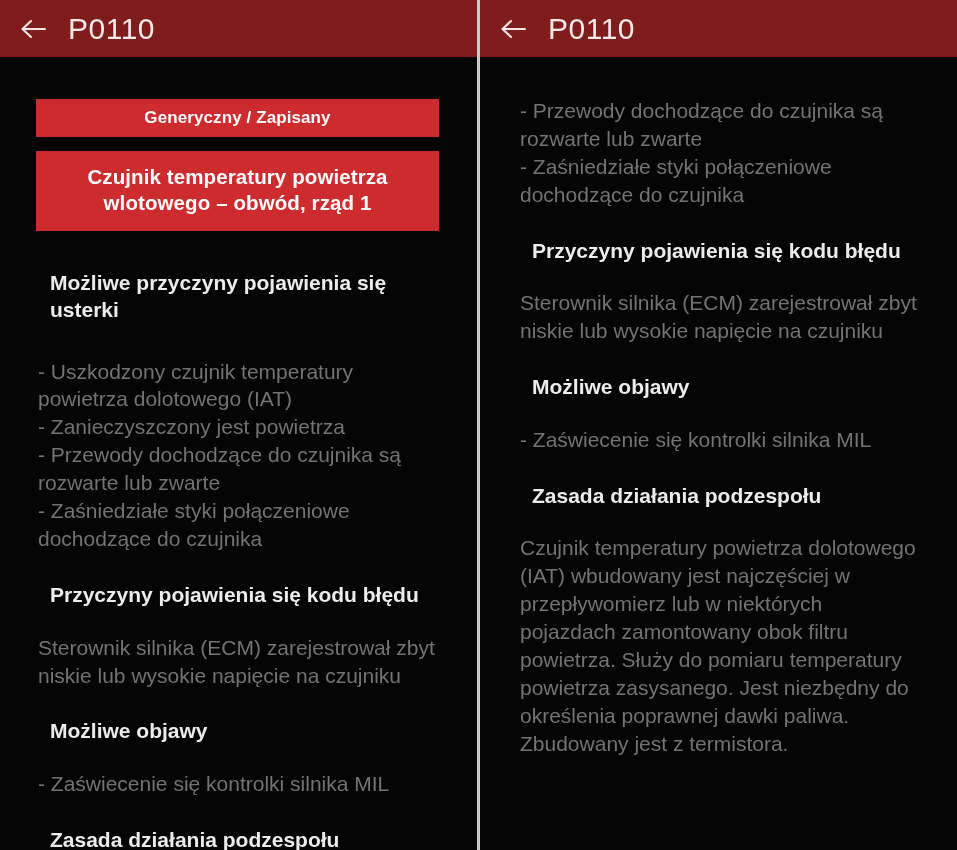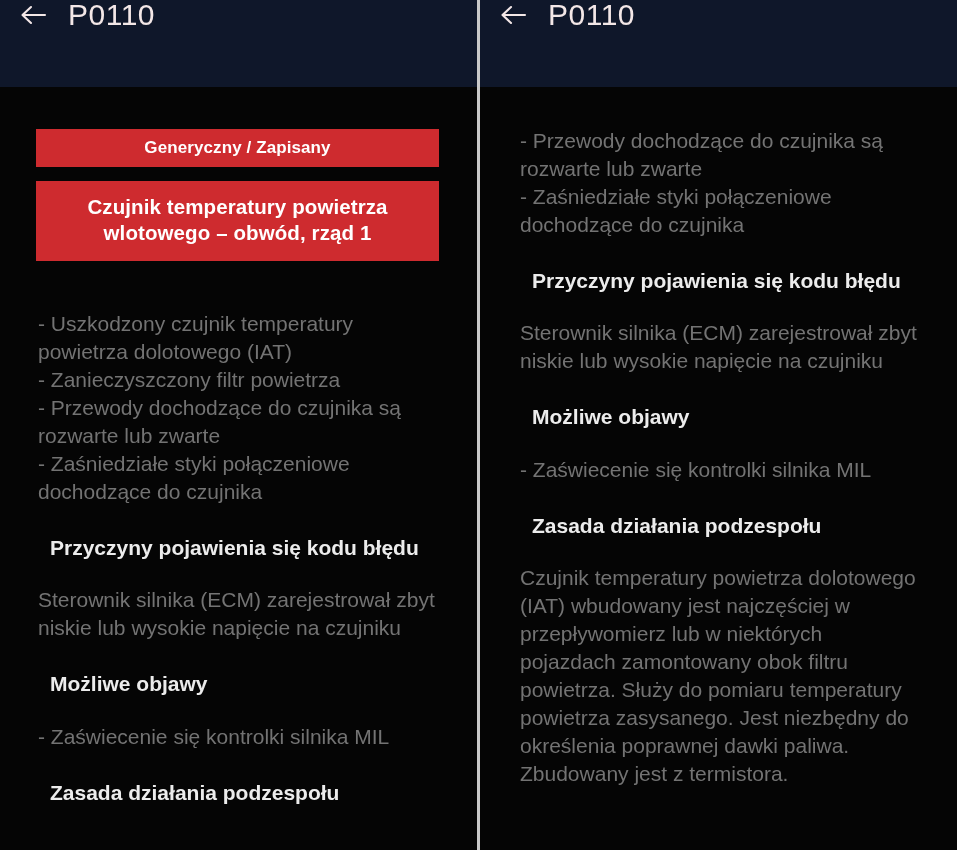--- a/index.html
+++ b/index.html
@@ -36,24 +36,24 @@
   .panel-divider {
     width: 3px;
     height: 850px;
     background: #c9c9c9;
     flex: 0 0 3px;
   }
   .panel-right { width: 477px; }
 
   
   .appbar {
-    height: 87px;
-    background: #0f172a;
+    height: 57px;
+    background: #7f1d1d;
     display: flex;
-    align-items: flex-start;
+    align-items: center;
     padding-left: 18px;
     gap: 20px;
   }
   .back-icon {
     width: 30px;
     height: 30px;
     flex: 0 0 30px;
     display: block;
     cursor: pointer;
   }
@@ -141,23 +141,24 @@
 
     <div class="content">
 
       <div class="banner banner-type">Generyczny / Zapisany</div>
 
       <div class="banner banner-title">Czujnik temperatury powietrza wlotowego – obwód, rząd 1</div>
 
       <div class="spacer-lg"></div>
 
       <div class="body-block">
+        <p class="heading">Możliwe przyczyny pojawienia się usterki</p>
         <div class="spacer-md"></div>
         <p class="para">- Uszkodzony czujnik temperatury powietrza dolotowego (IAT)
-- Zanieczyszczony filtr powietrza
+- Zanieczyszczony jest powietrza
 - Przewody dochodzące do czujnika są rozwarte lub zwarte
 - Zaśniedziałe styki połączeniowe dochodzące do czujnika</p>
         <div class="spacer-sm"></div>
 
         <p class="heading">Przyczyny pojawienia się kodu błędu</p>
         <div class="spacer-xs"></div>
         <p class="para">Sterownik silnika (ECM) zarejestrował zbyt niskie lub wysokie napięcie na czujniku</p>
         <div class="spacer-sm"></div>
 
         <p class="heading">Możliwe objawy</p>

